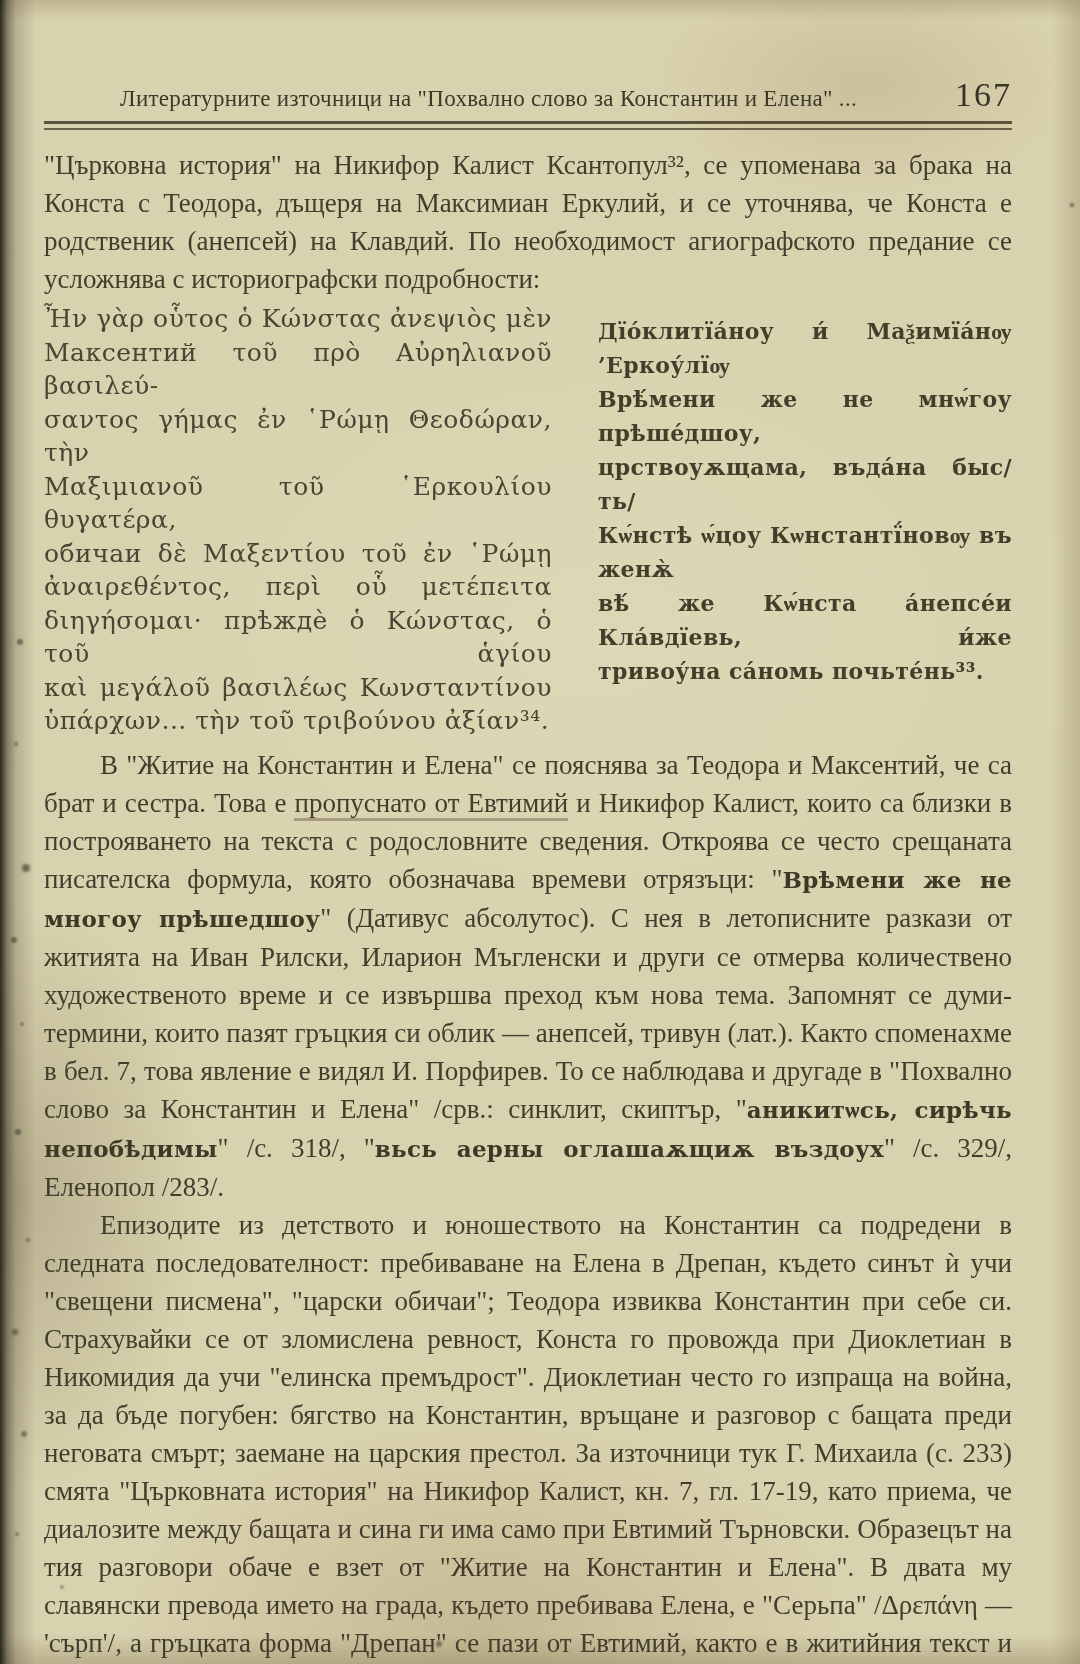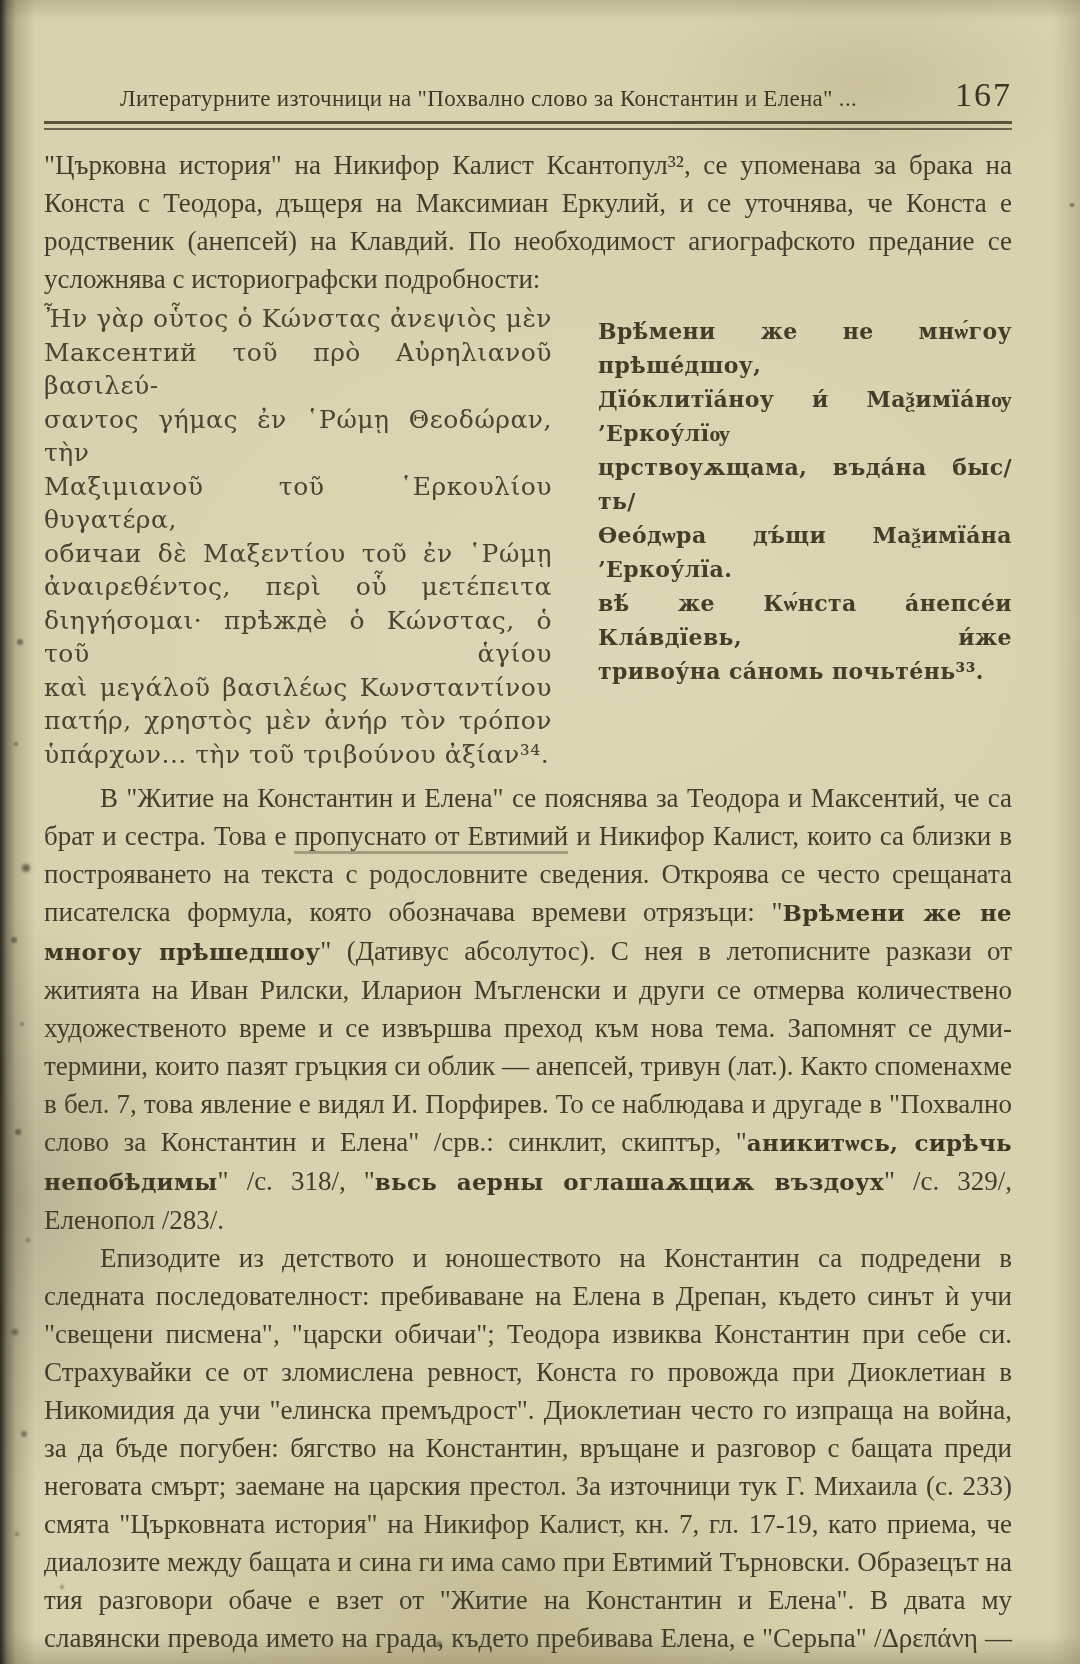--- a/index.html
+++ b/index.html
@@ -86,28 +86,27 @@
     <div class="quote">
       <div class="greek-col">
           <div class="qline">Ἦν γὰρ οὗτος ὁ Κώνστας ἀνεψιὸς μὲν</div>
           <div class="qline">Максентий τοῦ πρὸ Αὐρηλιανοῦ βασιλεύ-</div>
           <div class="qline">σαντος γήμας ἐν ῾Ρώμῃ Θεοδώραν, τὴν</div>
           <div class="qline">Μαξιμιανοῦ τοῦ ῾Ερκουλίου θυγατέρα,</div>
           <div class="qline">обичаи δὲ Μαξεντίου τοῦ ἐν ῾Ρώμῃ</div>
           <div class="qline">ἀναιρεθέντος, περὶ οὗ μετέπειτα</div>
           <div class="qline">διηγήσομαι· прѣждѐ ὁ Κώνστας, ὁ τοῦ ἁγίου</div>
           <div class="qline">καὶ μεγάλοῦ βασιλέως Κωνσταντίνου</div>
-          <div class="qline">πατήρ, χρηστὸς μὲν ἀνήρ τὸν τρόπον</div>
           <div class="qline">ὑπάρχων... τὴν τοῦ τριβούνου ἀξίαν³⁴.</div>
         </div>
       <div class="slav-col">
+          <div class="qline">Дїо́клитїа́ноу и́ Маѯимїа́нѹ ’Еркоу́лїѹ</div>
           <div class="qline">Врѣ́мени же не мнѡ́гоу прѣше́дшоу,</div>
-          <div class="qline">Дїо́клитїа́ноу и́ Маѯимїа́нѹ ’Еркоу́лїѹ</div>
           <div class="qline">црствоуѫщама, въда́на быс/ть/</div>
-          <div class="qline">Ѳео́дѡра дъ́щи Маѯимїа́на ’Еркоу́лїа.</div>
+          <div class="qline">Кѡ́нстѣ ѡ́цоу Кѡнстантї́новѹ въ женѫ̀</div>
           <div class="qline">вѣ́ же Кѡ́нста а́непсе́и Кла́вдїевь, и́же</div>
           <div class="qline">тривоу́на са́номь почьте́нь³³.</div>
         </div>
     </div>
 
     <div class="para p2"><span class="run-n">В "Житие на Константин и Елена" се пояснява за Теодора и Максентий, че са брат и сестра. Това е </span><span class="run-sm">пропуснато от Евтимий</span><span class="run-n"> и Никифор Калист, които са близки в построяването на текста с родословните сведения. Откроява се често срещаната писателска формула, която обозначава времеви отрязъци: "</span><span class="run-sl">Врѣмени же не многоу прѣшедшоу</span><span class="run-n">" (Дативус абсолутос). С нея в летописните разкази от житията на Иван Рилски, Иларион Мъгленски и други се отмерва количествено художественото време и се извършва преход към нова тема. Запомнят се думи-термини, които пазят гръцкия си облик — анепсей, тривун (лат.). Както споменахме в бел. 7, това явление е видял И. Порфирев. То се наблюдава и другаде в "Похвално слово за Константин и Елена" /срв.: синклит, скиптър, "</span><span class="run-sl">аникитѡсь, сирѣчь непобѣдимы</span><span class="run-n">" /с. 318/, "</span><span class="run-sl">вьсь аерны оглашаѫщиѫ въздоух</span><span class="run-n">" /с. 329/, Еленопол /283/.</span></div>
 
     <div class="para p3"><span class="run-n">Епизодите из детството и юношеството на Константин са подредени в следната последователност: пребиваване на Елена в Дрепан, където синът ѝ учи "свещени писмена", "царски обичаи"; Теодора извиква Константин при себе си. Страхувайки се от зломислена ревност, Конста го провожда при Диоклетиан в Никомидия да учи "елинска премъдрост". Диоклетиан често го изпраща на война, за да бъде погубен: бягство на Константин, връщане и разговор с бащата преди неговата смърт; заемане на царския престол. За източници тук Г. Михаила (с. 233) смята "Църковната история" на Никифор Калист, кн. 7, гл. 17-19, като приема, че диалозите между бащата и сина ги има само при Евтимий Търновски. Образецът на тия разговори обаче е взет от "Житие на Константин и Елена". В двата му славянски превода името на града, където пребивава Елена, е "Серьпа" /Δρεπάνη — 'сърп'/, а гръцката форма "Дрепан" се пази от Евтимий, както е в житийния текст и при Никифор Калист:</span></div>
 
   </div>

